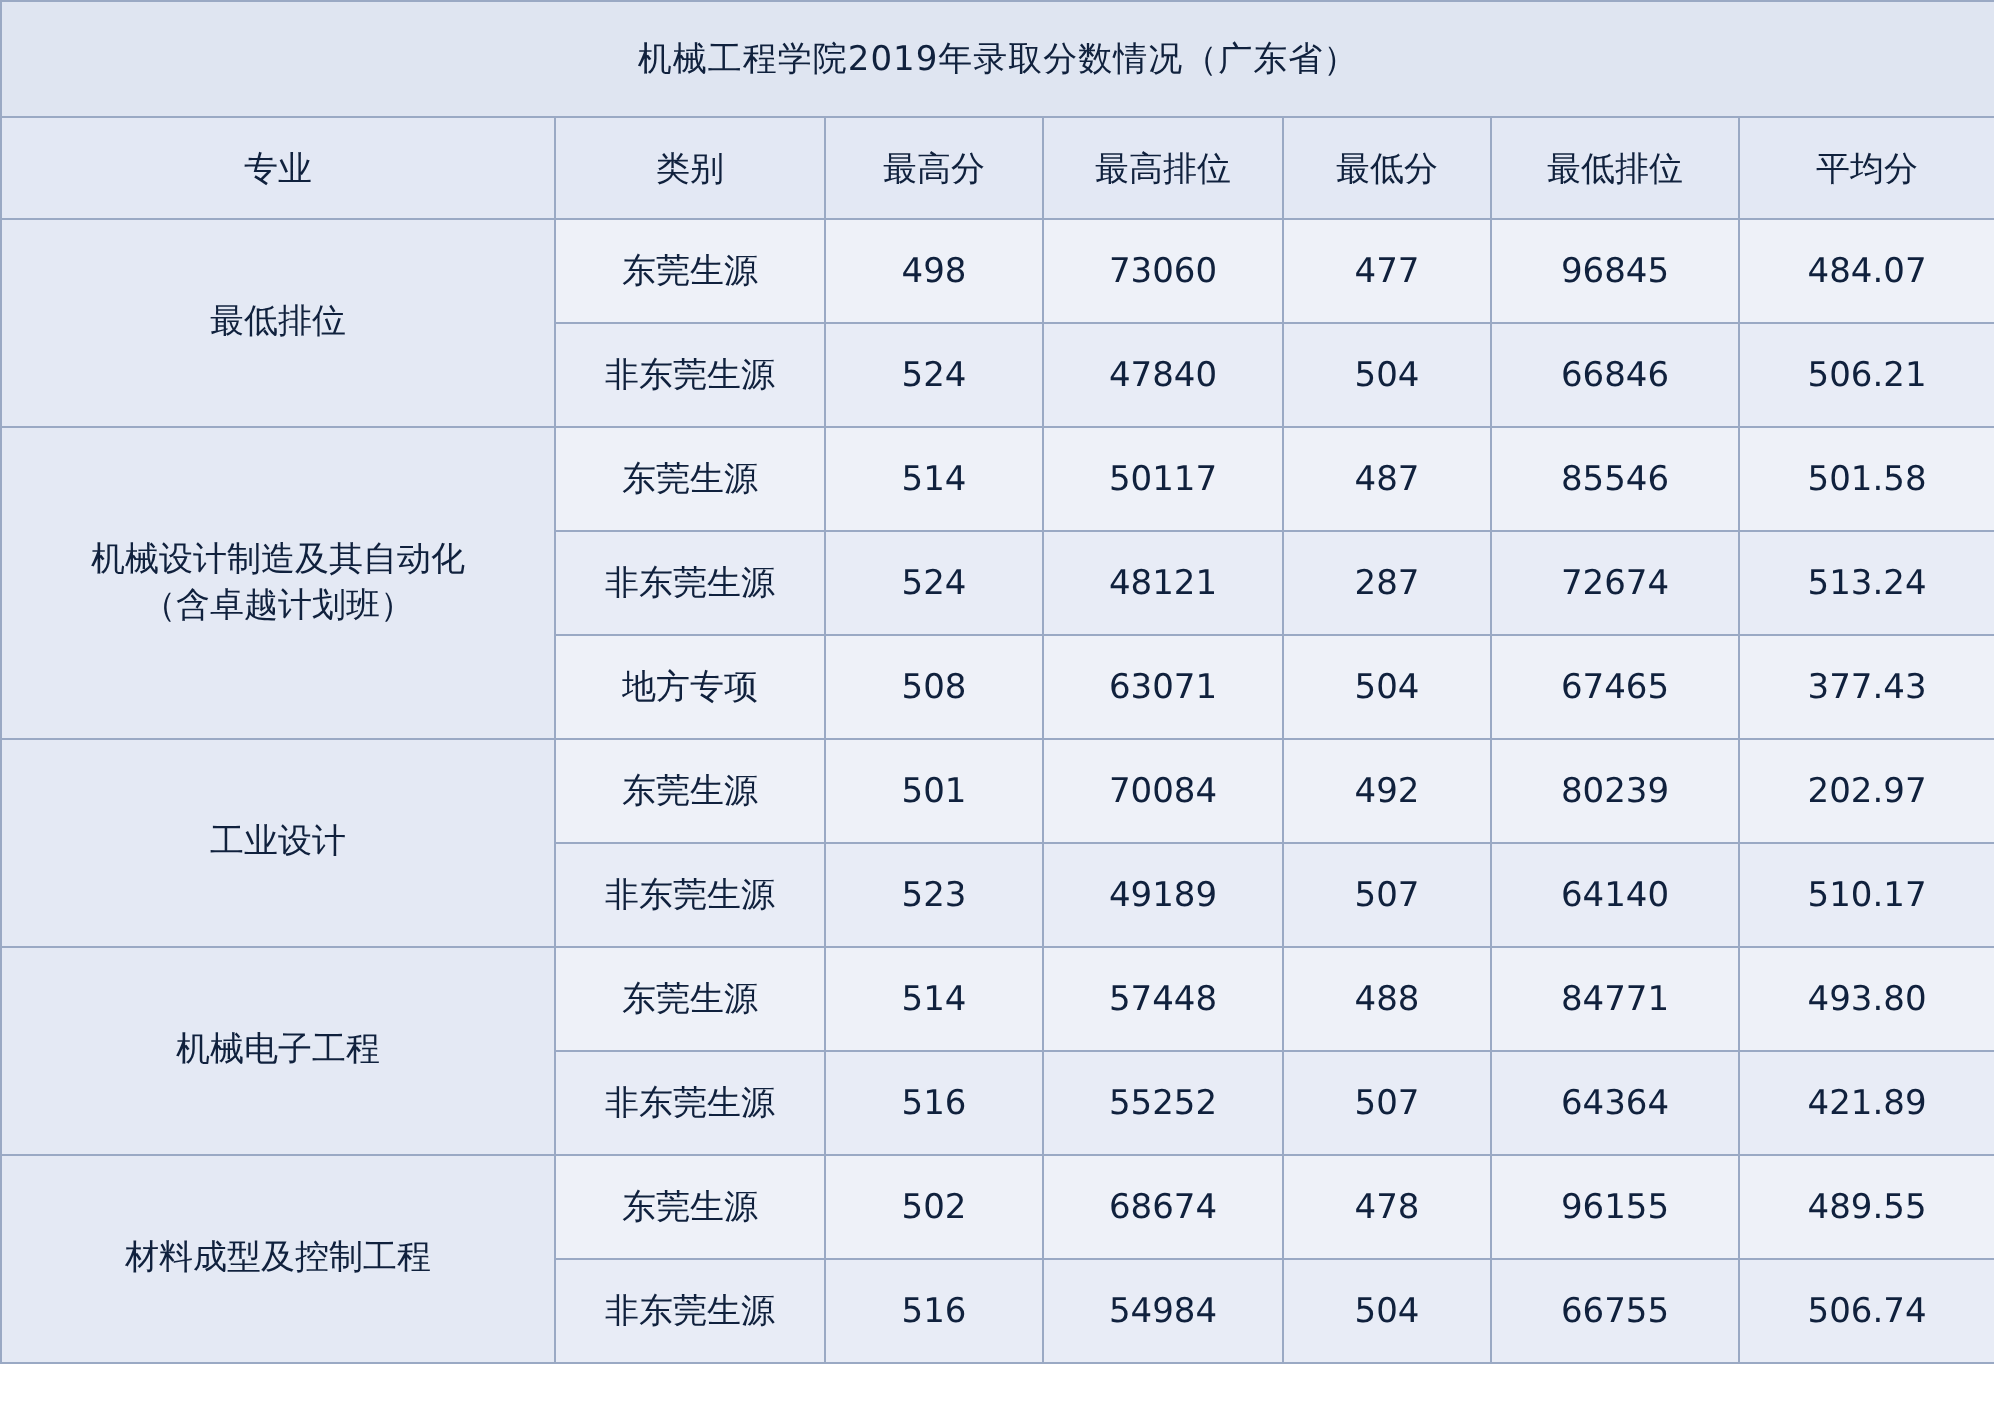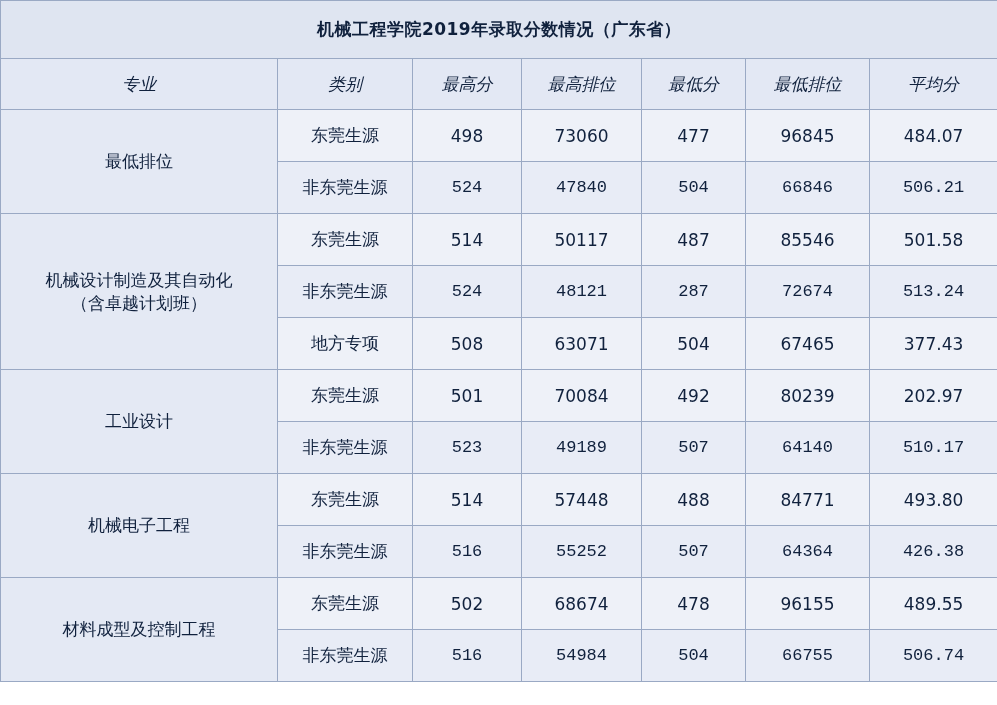--- a/index.html
+++ b/index.html
@@ -33,52 +33,50 @@
     text-align: center;
     vertical-align: middle;
     background: #eef1f8;
     font-size: 17px;
     color: #10213d;
     padding: 0 2px;
   }
   .title-cell {
     height: 57px;
     background: #dfe5f1 !important;
-    font-weight: bold;
+    font-weight: normal;
     font-size: 23px;
     color: #1f3864;
     letter-spacing: 0.5px;
     margin-left: 12px;
   }
   .header-cell {
     height: 50px;
     background: #e3e8f4 !important;
     font-size: 18px;
     color: #10213d;
-    font-style: italic;
   }
   .major-cell {
     background: #e4e9f4 !important;
     font-size: 18px;
     line-height: 1.35;
   }
   .cat-cell {
     background: #eef1f8 !important;
     font-size: 17px;
   }
   .num-cell {
     background: #eef1f8 !important;
     font-size: 17px;
   }
   .data-row td {
     height: 51px;
   }
   .alt-row td {
     background: #e8ecf6 !important;
-    font-family: Liberation Mono, monospace;
   }
 </style>
 </head>
 <body>
 
 <div class="sheet">
   <table class="grade-table">
     <colgroup>
       <col style="width:277px">
       <col style="width:135px">
@@ -175,21 +173,21 @@
         <td class="num-cell">488</td>
         <td class="num-cell">84771</td>
         <td class="num-cell">493.80</td>
       </tr>
       <tr class="data-row alt-row">
         <td class="cat-cell">非东莞生源</td>
         <td class="num-cell">516</td>
         <td class="num-cell">55252</td>
         <td class="num-cell">507</td>
         <td class="num-cell">64364</td>
-        <td class="num-cell">426.38</td>
+        <td class="num-cell">421.89</td>
       </tr>
 
       <tr class="data-row">
         <td class="major-cell" rowspan="2">材料成型及控制工程</td>
         <td class="cat-cell">东莞生源</td>
         <td class="num-cell">502</td>
         <td class="num-cell">68674</td>
         <td class="num-cell">478</td>
         <td class="num-cell">96155</td>
         <td class="num-cell">489.55</td>

